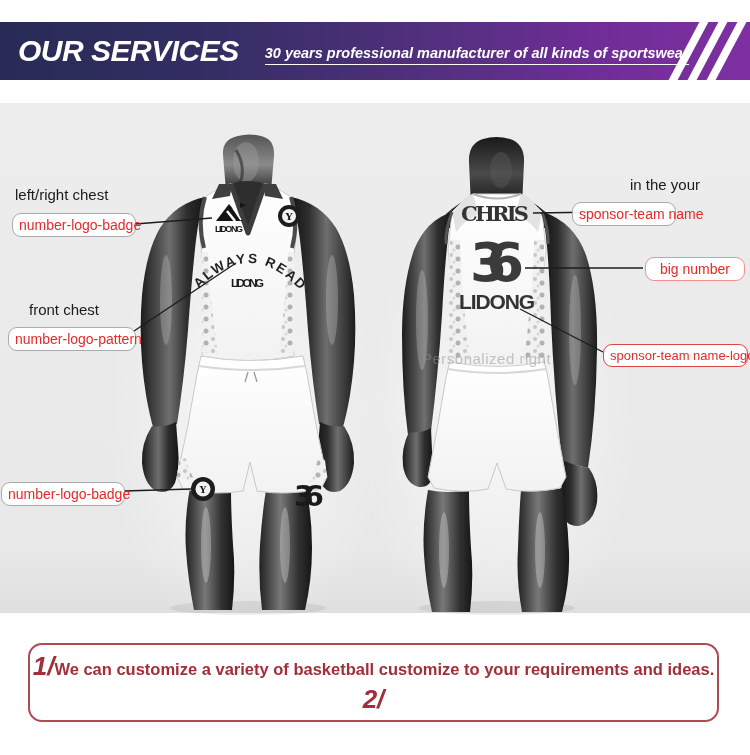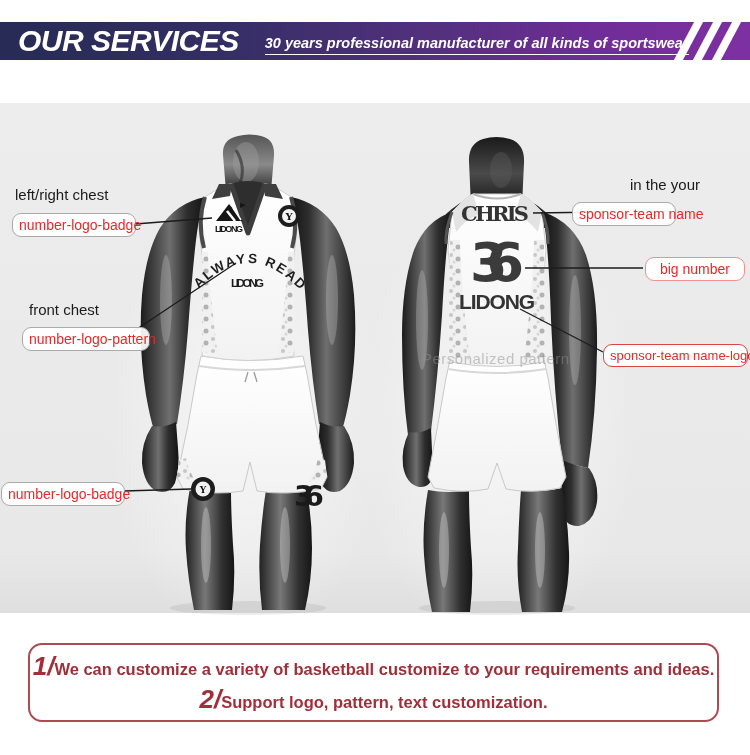--- a/index.html
+++ b/index.html
@@ -1,20 +1,20 @@
 <!DOCTYPE html>
 <html><head>
 <meta charset="utf-8">
 <style>
   html,body{margin:0;padding:0;background:#ffffff;}
   .canvas{position:relative;width:750px;height:755px;overflow:hidden;background:#ffffff;
           font-family:"Liberation Sans",sans-serif;}
 
   
-  .banner{position:absolute;left:0;top:22px;width:750px;height:38px;
+  .banner{position:absolute;left:0;top:22px;width:750px;height:58px;
           background:linear-gradient(90deg,#272b55 0%,#332e63 28%,#553080 60%,#6e2d96 78%,#7e30a2 100%);
           display:flex;align-items:center;overflow:hidden;}
   .banner-title{color:#ffffff;font-size:30px;font-weight:bold;font-style:italic;
                 letter-spacing:-.5px;margin-left:18px;white-space:nowrap;}
   .banner-subtitle{color:#ffffff;font-size:14.5px;font-weight:bold;font-style:italic;
                    margin-left:26px;margin-top:8px;padding-bottom:3px;
                    border-bottom:1.5px solid #ffffff;white-space:nowrap;}
   .stripes i{position:absolute;top:-4px;bottom:-4px;width:9px;background:#ffffff;
              transform:skewX(-28deg);display:block;}
   .stripes i:nth-child(1){left:684px;}
@@ -213,37 +213,36 @@
       <line x1="533" y1="213" x2="604" y2="212"></line>
       <line x1="525" y1="268" x2="643" y2="268"></line>
       <line x1="520" y1="309" x2="603" y2="352"></line>
     </g>
   </svg>
 
   <div class="caption" style="left:15px;top:186px">left/right chest</div>
   <div class="tagbox gray" style="left:12px;top:213px;width:124px;color:#e62a2a">number-logo-badge</div>
 
   <div class="caption" style="left:29px;top:301px">front chest</div>
-  <div class="tagbox gray" style="left:22px;top:327px;width:128px;color:#e62a2a">number-logo-pattern</div>
+  <div class="tagbox gray" style="left:8px;top:327px;width:128px;color:#e62a2a">number-logo-pattern</div>
 
   <div class="tagbox gray" style="left:1px;top:482px;width:124px;color:#e62a2a">number-logo-badge</div>
 
   <div class="caption" style="left:630px;top:176px">in the your</div>
   <div class="tagbox gray" style="left:572px;top:202px;width:104px;color:#e62a2a">sponsor-team name</div>
 
   <div class="tagbox redlight" style="left:645px;top:257px;width:100px;color:#e62a2a">big number</div>
 
   <div class="tagbox red" style="left:603px;top:344px;width:145px;color:#e62a2a;font-size:13px">sponsor-team name-logo</div>
 
-  <div class="watermark">Personalized pattern</div>
+  <div class="watermark">Personalized right</div>
 
   <div class="footer-box" style="color:#a12f39">
     <div class="footer-line">
       <span class="num">1/</span>
       <span class="txt">We can customize a variety of basketball customize to your requirements and ideas.</span>
     </div>
     <div class="footer-line">
       <span class="num">2/</span>
-      <span class="txt">Support logo, pattern, text customization.</span>
     </div>
   </div>
 
 </div>
 
 </body></html>

